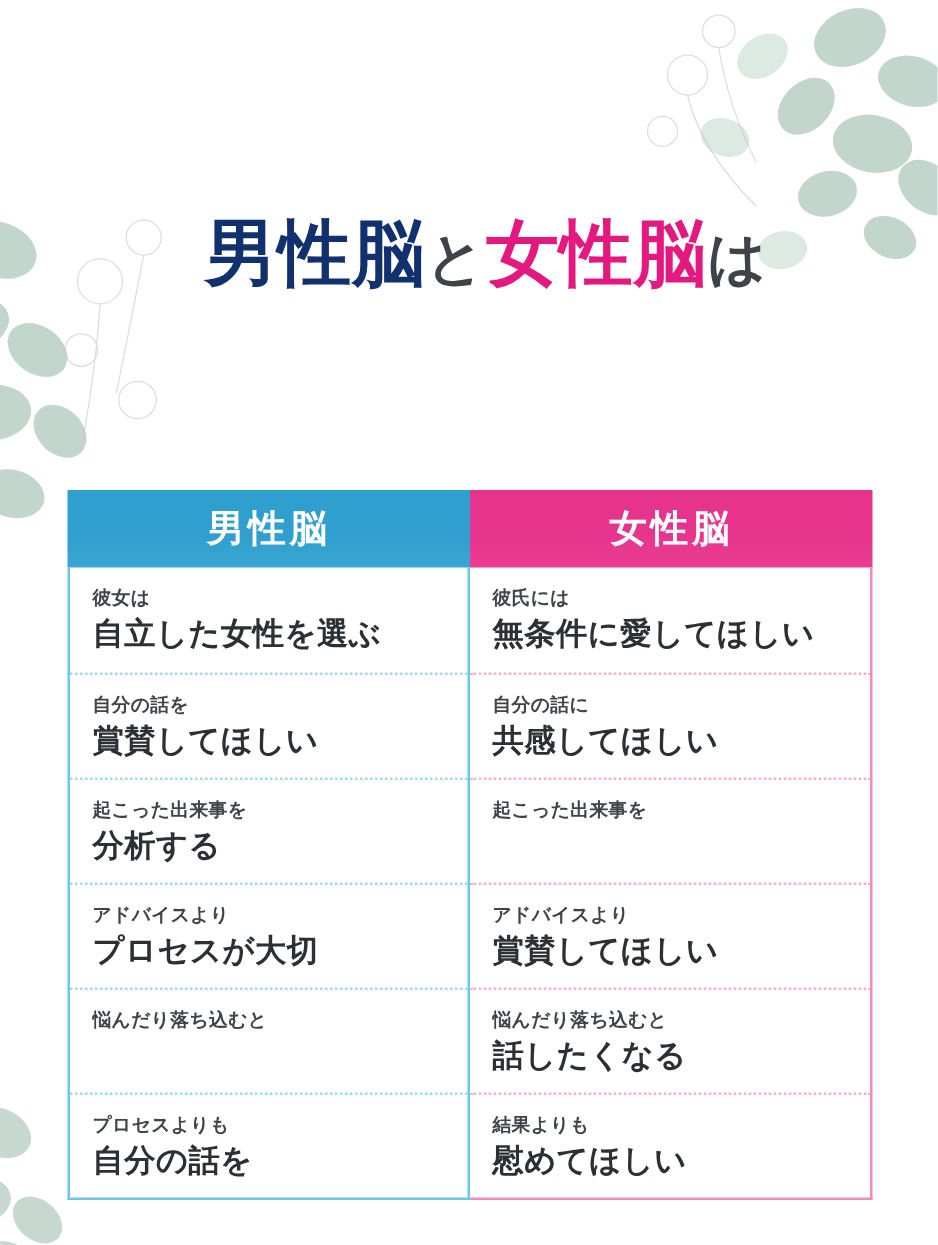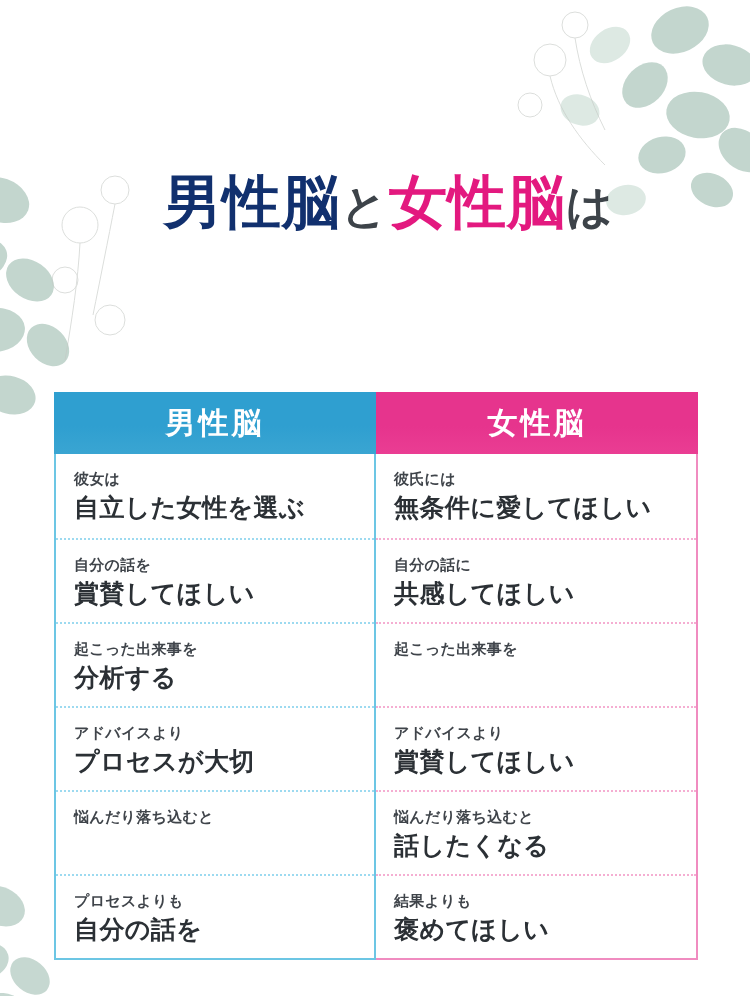--- a/index.html
+++ b/index.html
@@ -228,18 +228,18 @@
       <div class="cell">
         <div class="sub">アドバイスより</div>
         <div class="main">賞賛してほしい</div>
       </div>
       <div class="cell">
         <div class="sub">悩んだり落ち込むと</div>
         <div class="main">話したくなる</div>
       </div>
       <div class="cell">
         <div class="sub">結果よりも</div>
-        <div class="main">褒めてほしい</div>
+        <div class="main">慰めてほしい</div>
       </div>
     </div>
   </div>
 
 </div>
 
 </body></html>

